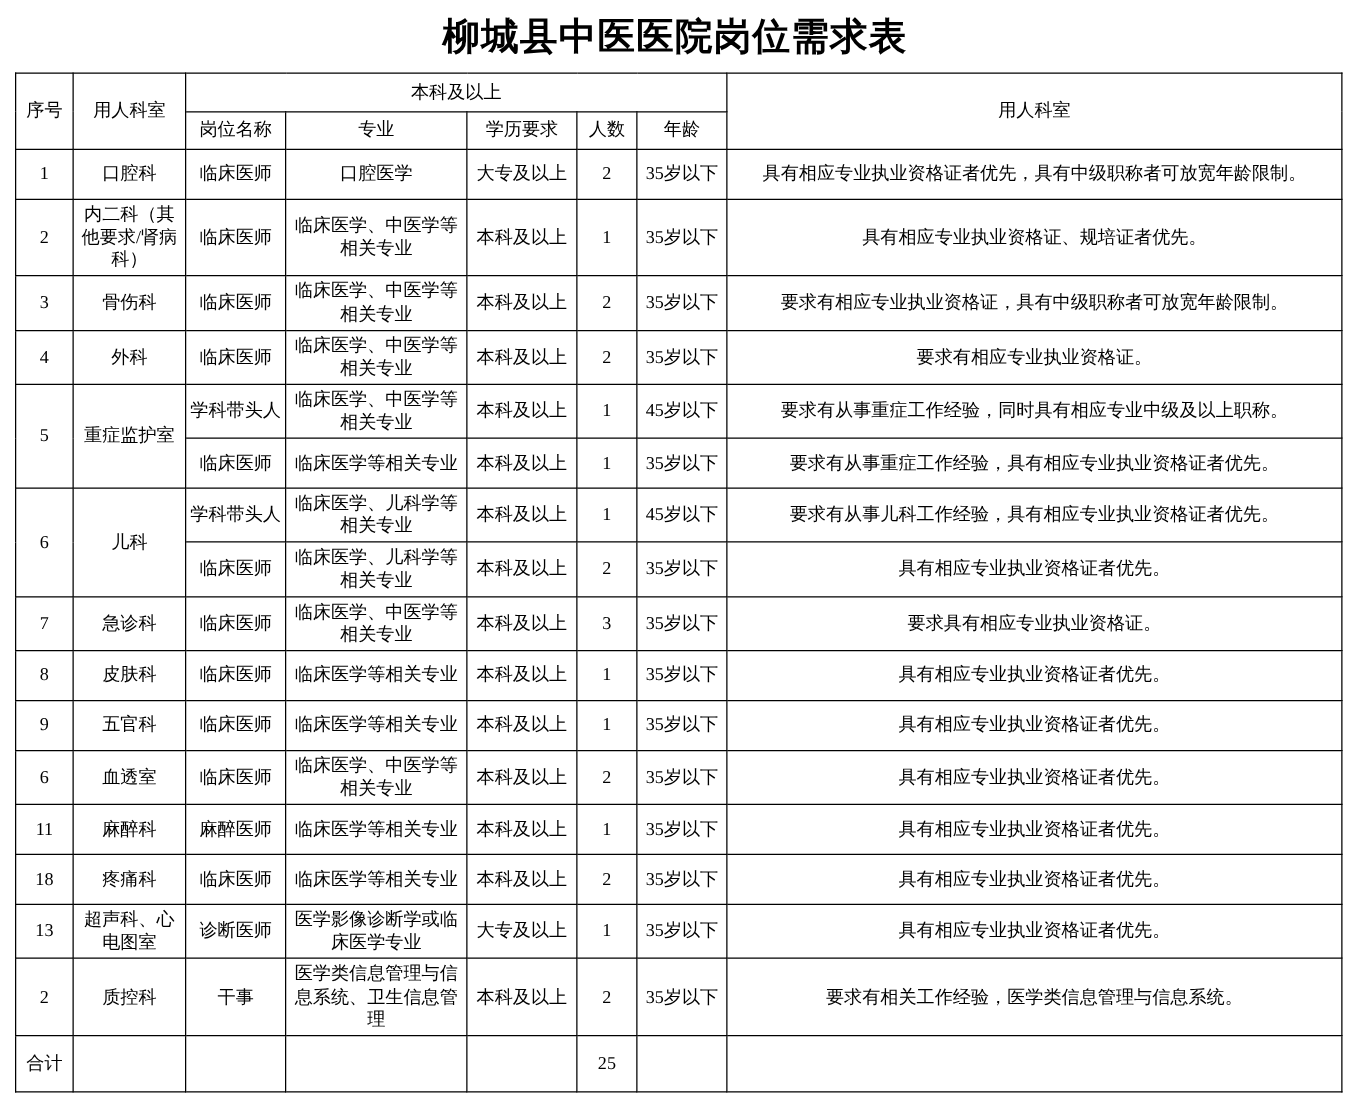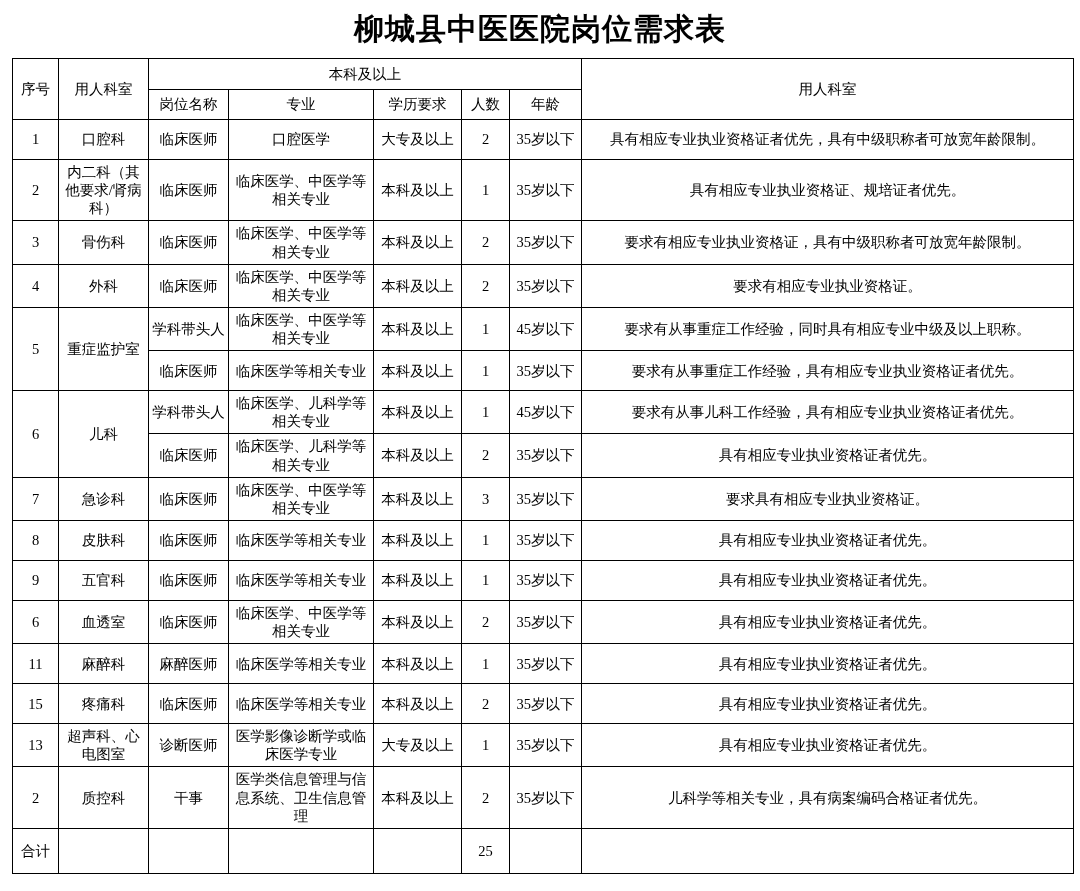--- a/index.html
+++ b/index.html
@@ -208,21 +208,21 @@
           <td>11</td>
           <td>麻醉科</td>
           <td>麻醉医师</td>
           <td>临床医学等相关专业</td>
           <td>本科及以上</td>
           <td>1</td>
           <td>35岁以下</td>
           <td>具有相应专业执业资格证者优先。</td>
         </tr>
         <tr class="row-cell">
-          <td>15</td>
+          <td>18</td>
           <td>疼痛科</td>
           <td>临床医师</td>
           <td>临床医学等相关专业</td>
           <td>本科及以上</td>
           <td>2</td>
           <td>35岁以下</td>
           <td>具有相应专业执业资格证者优先。</td>
         </tr>
         <tr class="row-cell">
           <td>13</td>
@@ -235,21 +235,21 @@
           <td>具有相应专业执业资格证者优先。</td>
         </tr>
         <tr class="row-cell">
           <td>2</td>
           <td>质控科</td>
           <td>干事</td>
           <td>医学类信息管理与信息系统、卫生信息管理</td>
           <td>本科及以上</td>
           <td>2</td>
           <td>35岁以下</td>
-          <td>儿科学等相关专业，具有病案编码合格证者优先。</td>
+          <td>要求有相关工作经验，医学类信息管理与信息系统。</td>
         </tr>
       </tbody>
     <tfoot>
       <tr class="total-row">
         <td>合计</td>
         <td></td>
         <td></td>
         <td></td>
         <td></td>
         <td>25</td>

